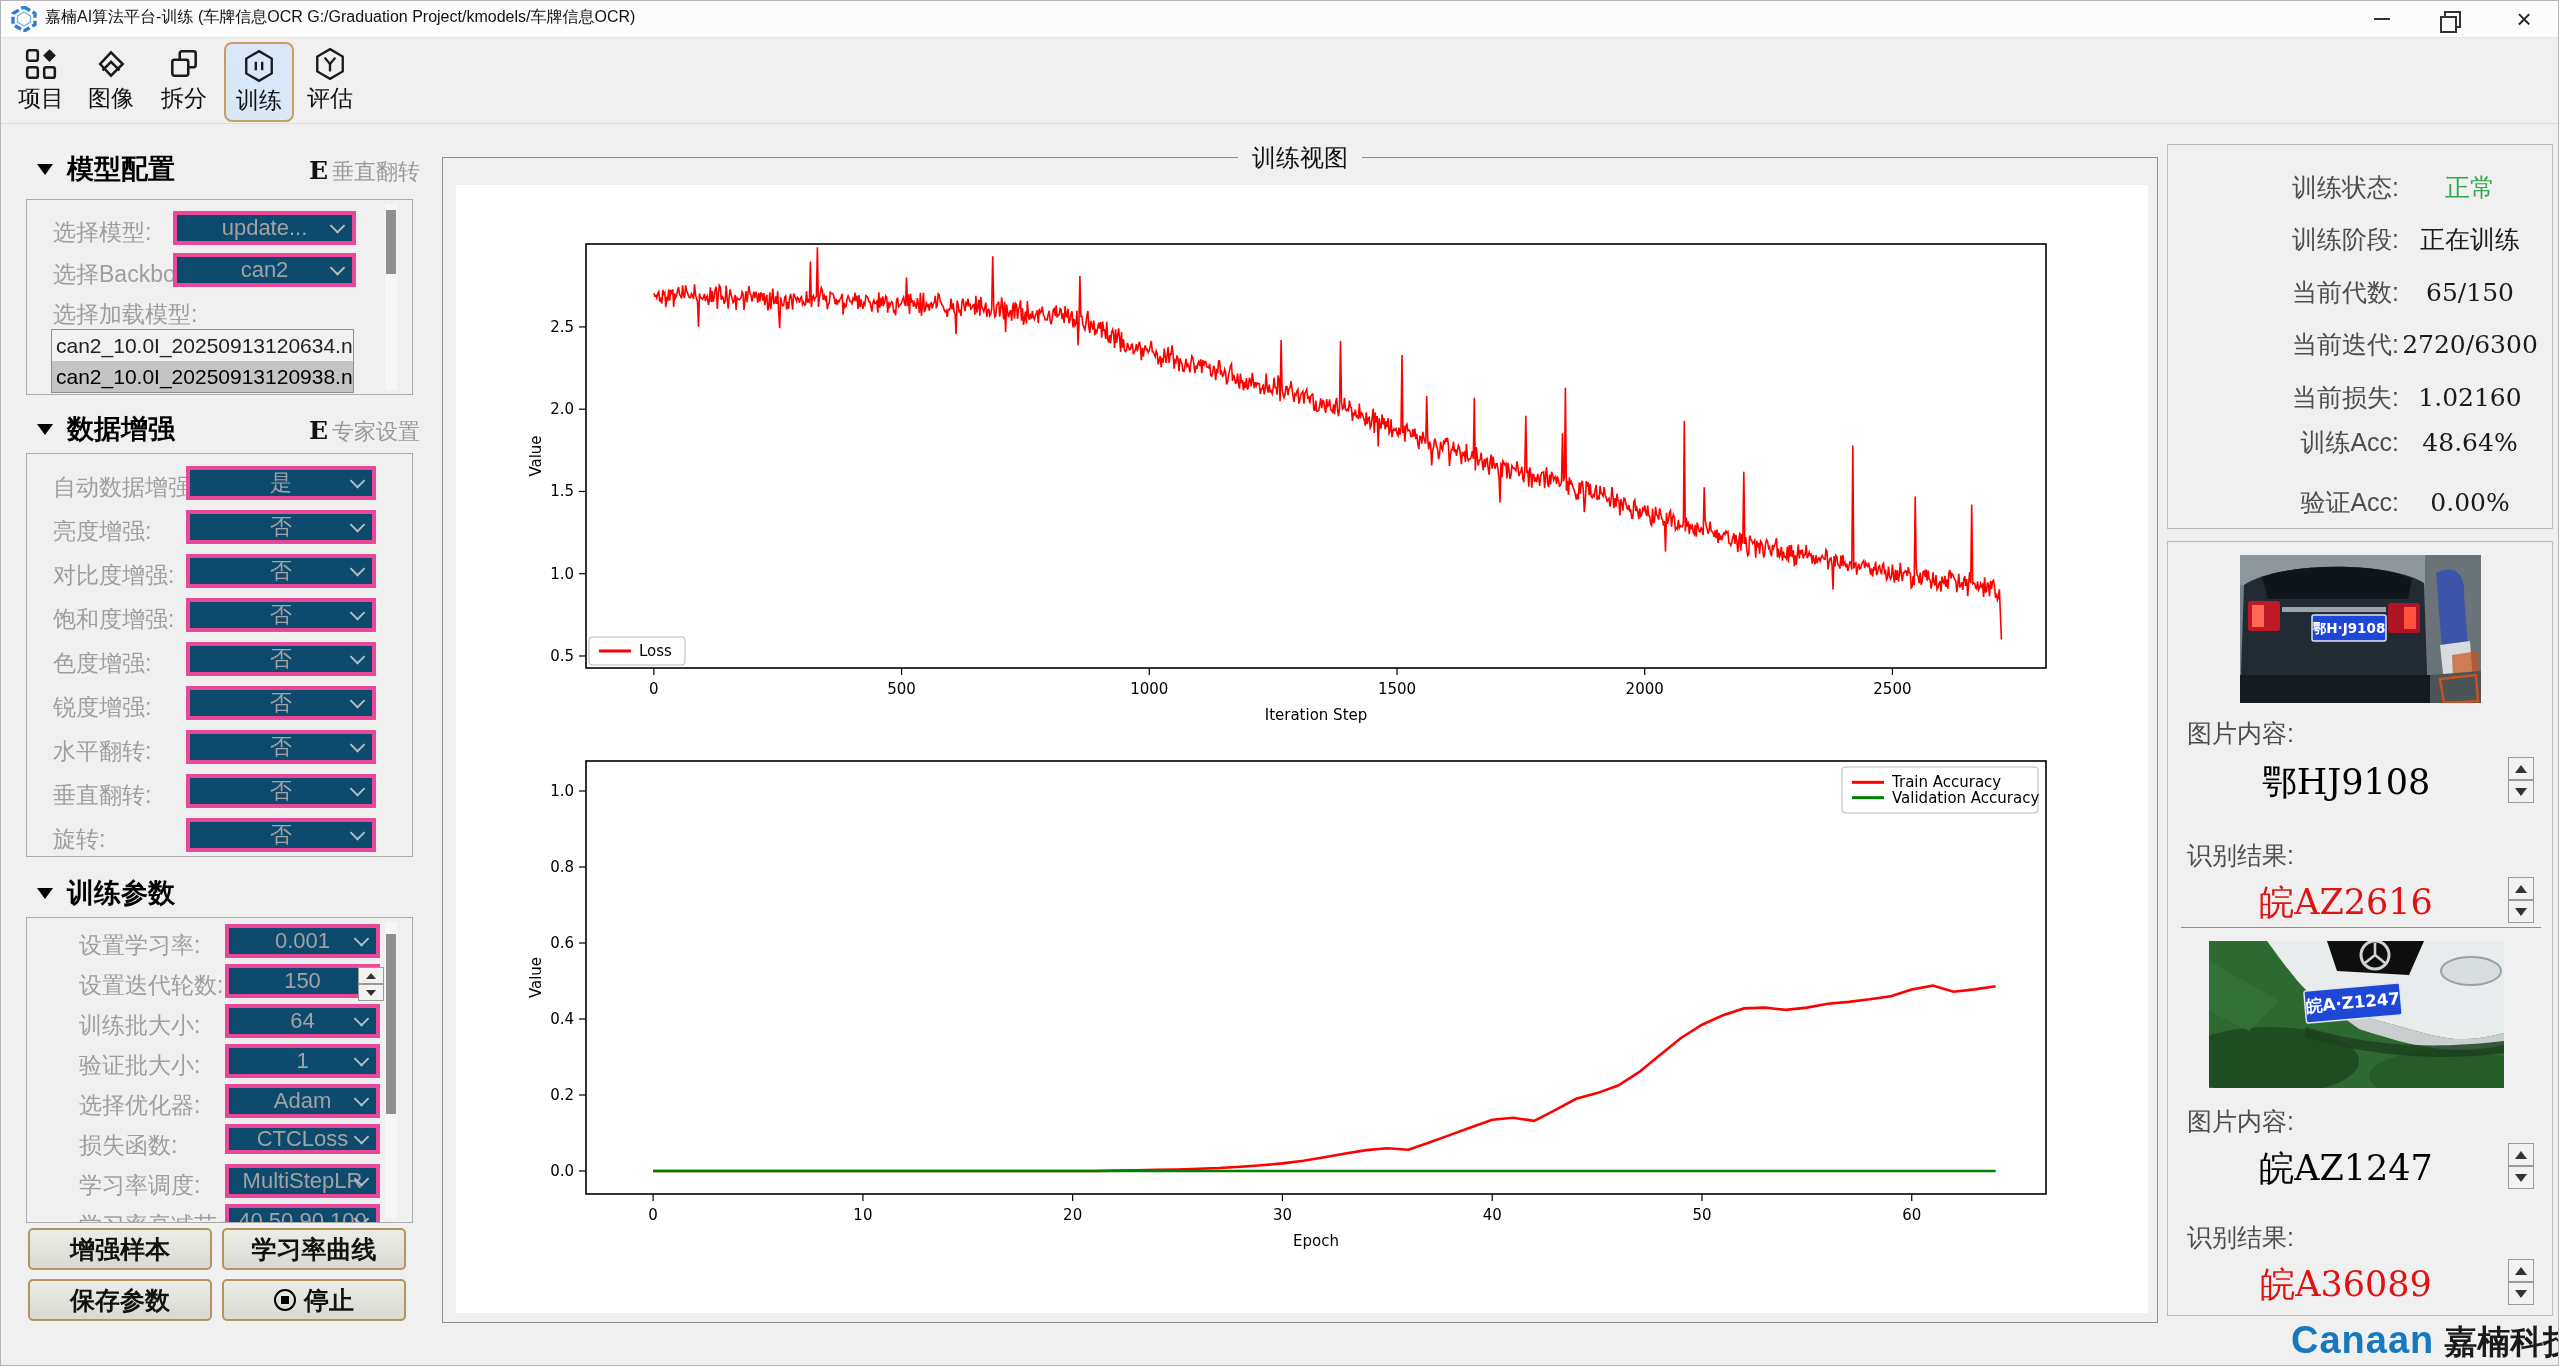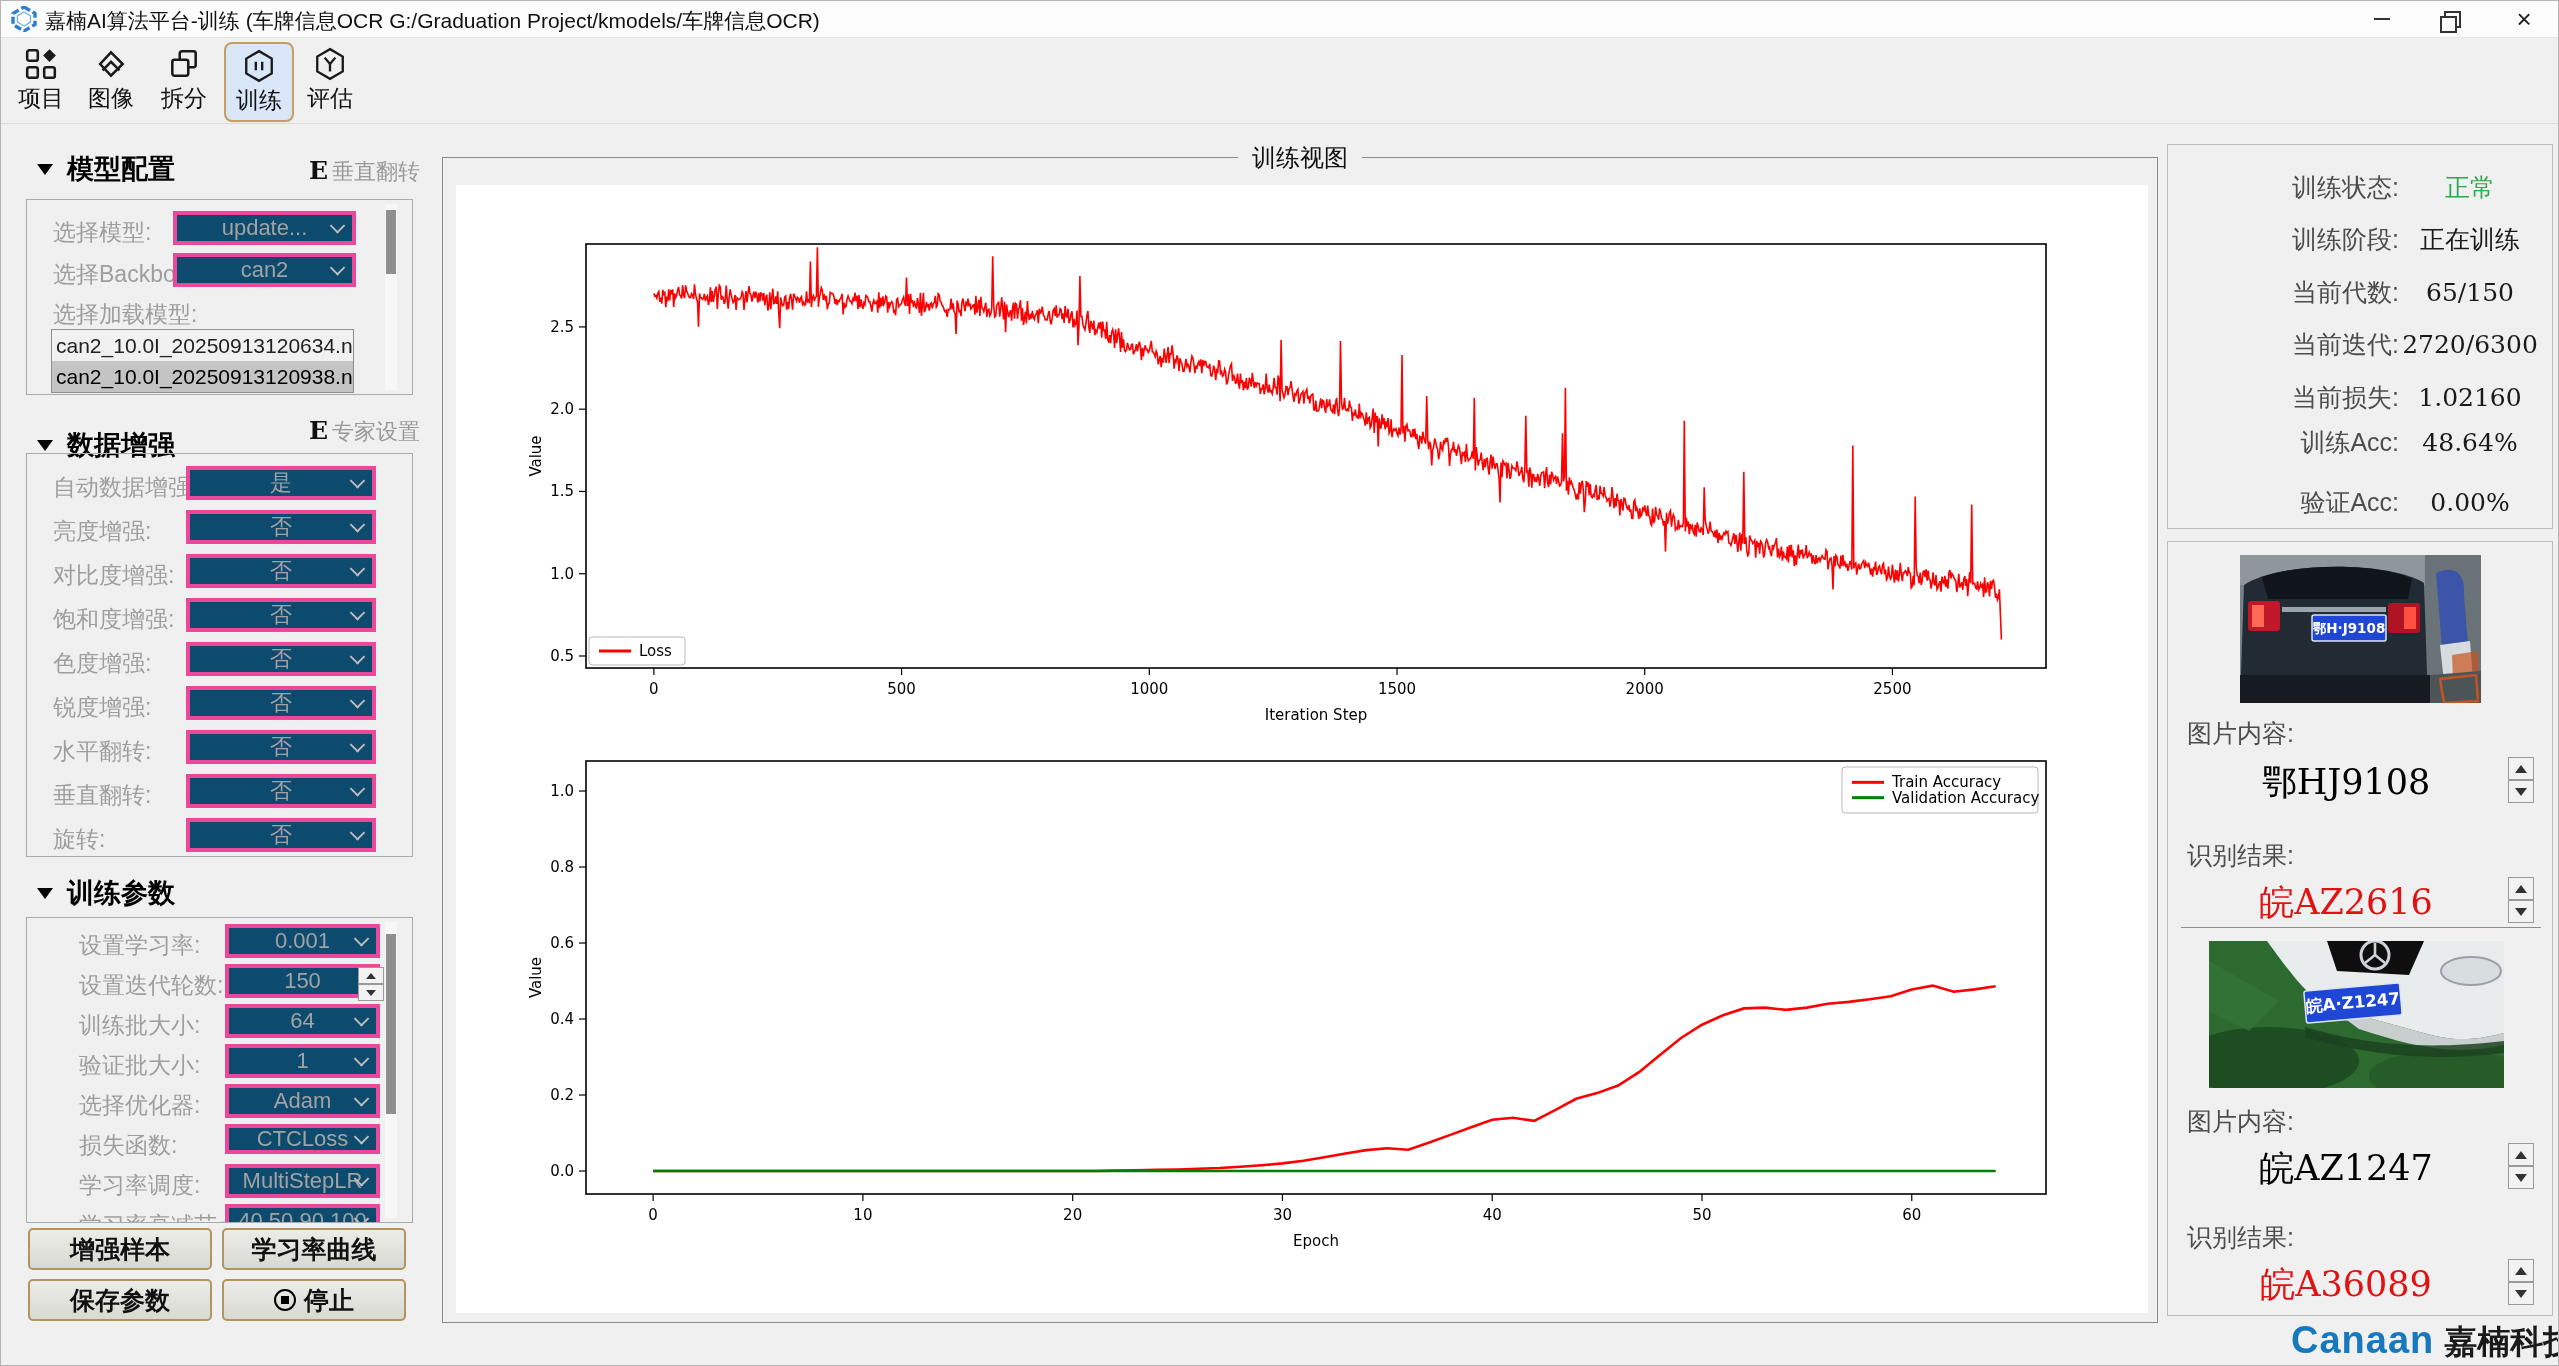--- a/index.html
+++ b/index.html
@@ -1,21 +1,21 @@
 <!DOCTYPE html>
 <html><head>
 <meta charset="utf-8">
 <style>
   html,body{margin:0;padding:0;background:#d9d9d9;}
   .root{position:relative;width:2559px;height:1366px;background:#f0f0f0;overflow:hidden;
         font-family:"Liberation Sans","DejaVu Sans",sans-serif;border:1px solid #b5b5b5;box-sizing:border-box;}
   
   .titlebar{position:absolute;left:0;top:0;width:2559px;height:36px;background:#fcfcfc;border-bottom:1px solid #e4e4e4;}
   .app-logo{position:absolute;left:10px;top:5px;width:26px;height:26px;}
-  .app-title{position:absolute;left:44px;top:6px;font-size:21px;color:#111;white-space:nowrap;}
+  .app-title{position:absolute;left:44px;top:6px;font-size:16px;color:#111;white-space:nowrap;}
   .winbtn{position:absolute;top:0;width:62px;height:36px;display:flex;align-items:center;justify-content:center;}
   .min-glyph{width:16px;border-top:2px solid #333;}
   .restore-glyph{position:relative;width:13px;height:13px;border:2px solid #333;background:#fcfcfc;}
   .restore-glyph span{position:absolute;left:-6px;top:3px;width:13px;height:13px;border:2px solid #333;background:#fcfcfc;}
   .close-glyph{font-size:26px;color:#222;line-height:26px;}
   
   .toolbar{position:absolute;left:0;top:37px;width:2559px;height:85px;background:#f0f0f0;border-bottom:1px solid #dadada;}
   .toolbtn{position:absolute;top:4px;width:66px;height:76px;display:flex;flex-direction:column;align-items:center;justify-content:center;border-radius:8px;}
   .toolbtn .tlabel{font-size:23px;color:#111;margin-top:2px;}
   .toolbtn.selected{background:#d9e7f8;border:2px solid #c59f62;}
@@ -152,21 +152,21 @@
   <div class="combo" style="left:172px;top:252px;width:183px;height:34px;">
     <span>can2</span>
     <span class="chev"></span>
   </div>
   <div class="flabel" style="left:52px;top:298px;">选择加载模型:</div>
   <div class="file-list" style="left:50px;top:328px;width:303px;height:64px;">
     <div class="file-item">can2_10.0I_20250913120634.npy</div>
     <div class="file-item selected">can2_10.0I_20250913120938.npy</div>
   </div>
 
-  <div class="sec-head" style="left:36px;top:426px;">
+  <div class="sec-head" style="left:36px;top:410px;">
     <span class="tri"></span>
     <span>数据增强</span>
   </div>
   <div class="expert" style="left:308px;top:415px;">
     <b>E</b><span>专家设置</span>
   </div>
   <div class="gbox" style="left:25px;top:452px;width:387px;height:404px;"></div>
   <div id="aug-rows">
       <div class="flabel" style="left: 52px; top: 471px;">自动数据增强:</div>
       <div class="combo" style="left: 185px; top: 465px; width: 190px; height: 34px;">

